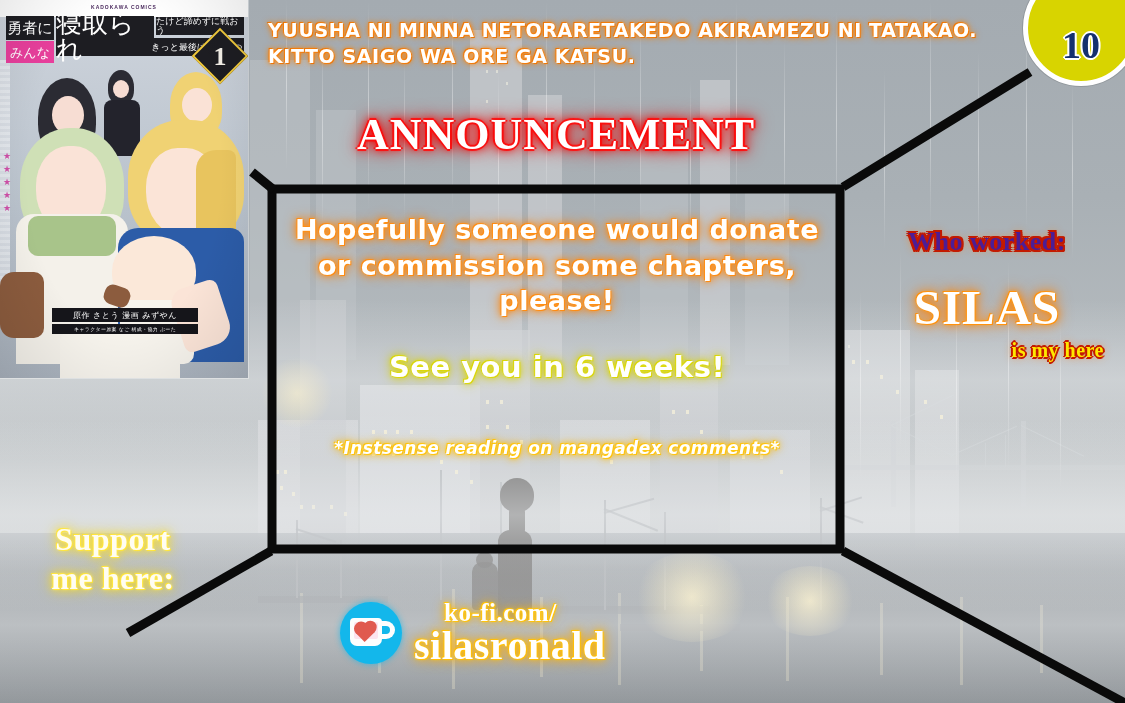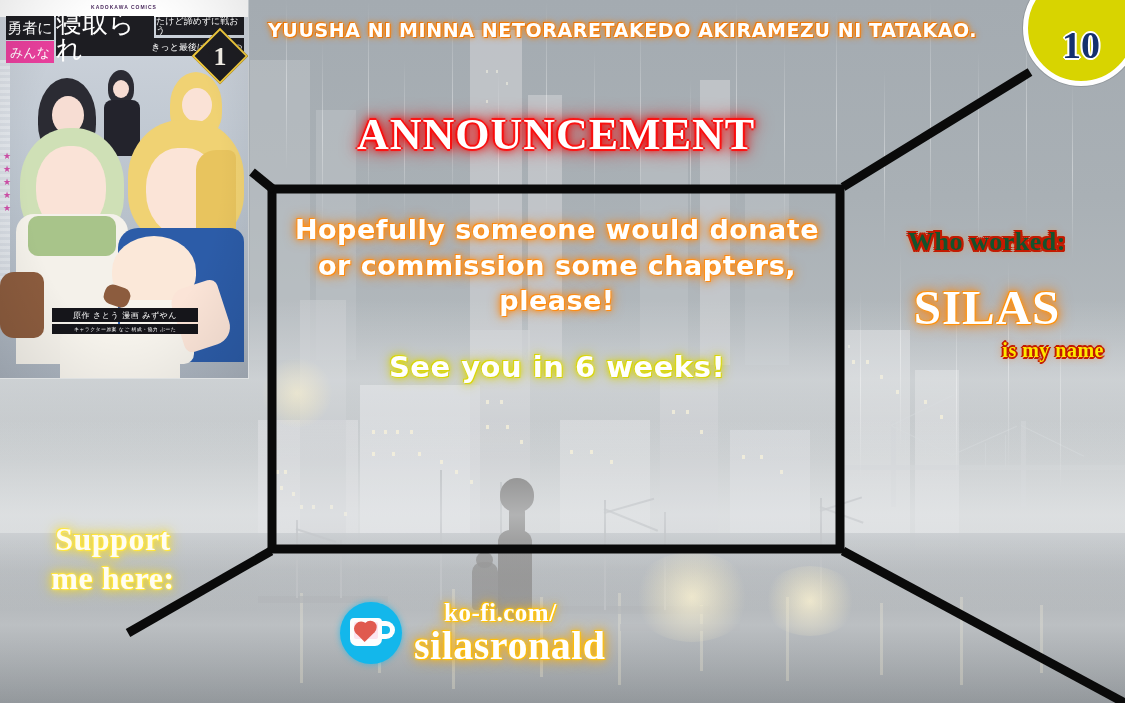--- a/index.html
+++ b/index.html
@@ -189,21 +189,21 @@
     color:#ffffff;
     text-shadow:
       0 0 3px #ffcf14, 0 0 7px #ffb900, 0 0 13px #ffa800,
       1px 1px 0 #ffc010, -1px -1px 0 #ffc010;
   }
 
   #who{
     left:852px; top:228px; width:270px;
     font-family:"Liberation Serif", serif;
     font-weight:bold; font-size:26px; letter-spacing:.5px;
-    color:#14532d;
+    color:#4c1d95;
     text-shadow:
       2px 0 0 #c31a00,-2px 0 0 #c31a00,0 2px 0 #c31a00,0 -2px 0 #c31a00,
       2px 2px 0 #c31a00,-2px -2px 0 #c31a00,2px -2px 0 #c31a00,-2px 2px 0 #c31a00,
       0 0 9px rgba(255,120,0,.9);
   }
   #silas{
     left:852px; top:282px; width:270px;
     font-family:"Liberation Serif", serif;
     font-weight:bold; font-size:49px; letter-spacing:1px;
     color:#ffffff;
@@ -497,39 +497,40 @@
 
     <line x1="843" y1="187" x2="1030" y2="72" stroke="#0a0a0a" stroke-width="9"></line>
 
     <line x1="843" y1="551" x2="1125" y2="703" stroke="#0a0a0a" stroke-width="9"></line>
 
     <line x1="271" y1="551" x2="128" y2="633" stroke="#0a0a0a" stroke-width="9"></line>
 
     <line x1="274" y1="190" x2="252" y2="172" stroke="#0a0a0a" stroke-width="9"></line>
   </svg>
 
-  <div id="series-title" class="txt"><span>Yuusha ni minna netoraretakedo akiramezu ni tatakao.</span><br></div>
+  <div id="series-title" class="txt"><span>Yuusha ni minna netoraretakedo akiramezu ni tatakao.</span><br><span>Kitto saigo wa ore ga katsu.</span></div>
 
   <div id="chapnum">
     <span>10</span>
   </div>
 
   <div id="announce" class="txt">ANNOUNCEMENT</div>
 
   <div id="body-text" class="txt">Hopefully someone would donate
 or commission some chapters,
 please!</div>
 
   <div id="weeks" class="txt">See you in 6 weeks!</div>
 
+  <div id="mangadex" class="txt">*Instsense reading on mangadex comments*</div>
 
 
   <div id="who" class="txt">Who worked:</div>
   <div id="silas" class="txt">SILAS</div>
-  <div id="ismyname" class="txt r">is my name</div>
+  <div id="ismyname" class="txt r">is my here</div>
 
   <div id="support" class="txt">Support
 me here:</div>
 
   <div id="kofi-wrap">
     <div id="kofi-logo">
       <div class="cup"></div>
       <div class="handle"></div>
       <div class="heart"></div>
     </div>

